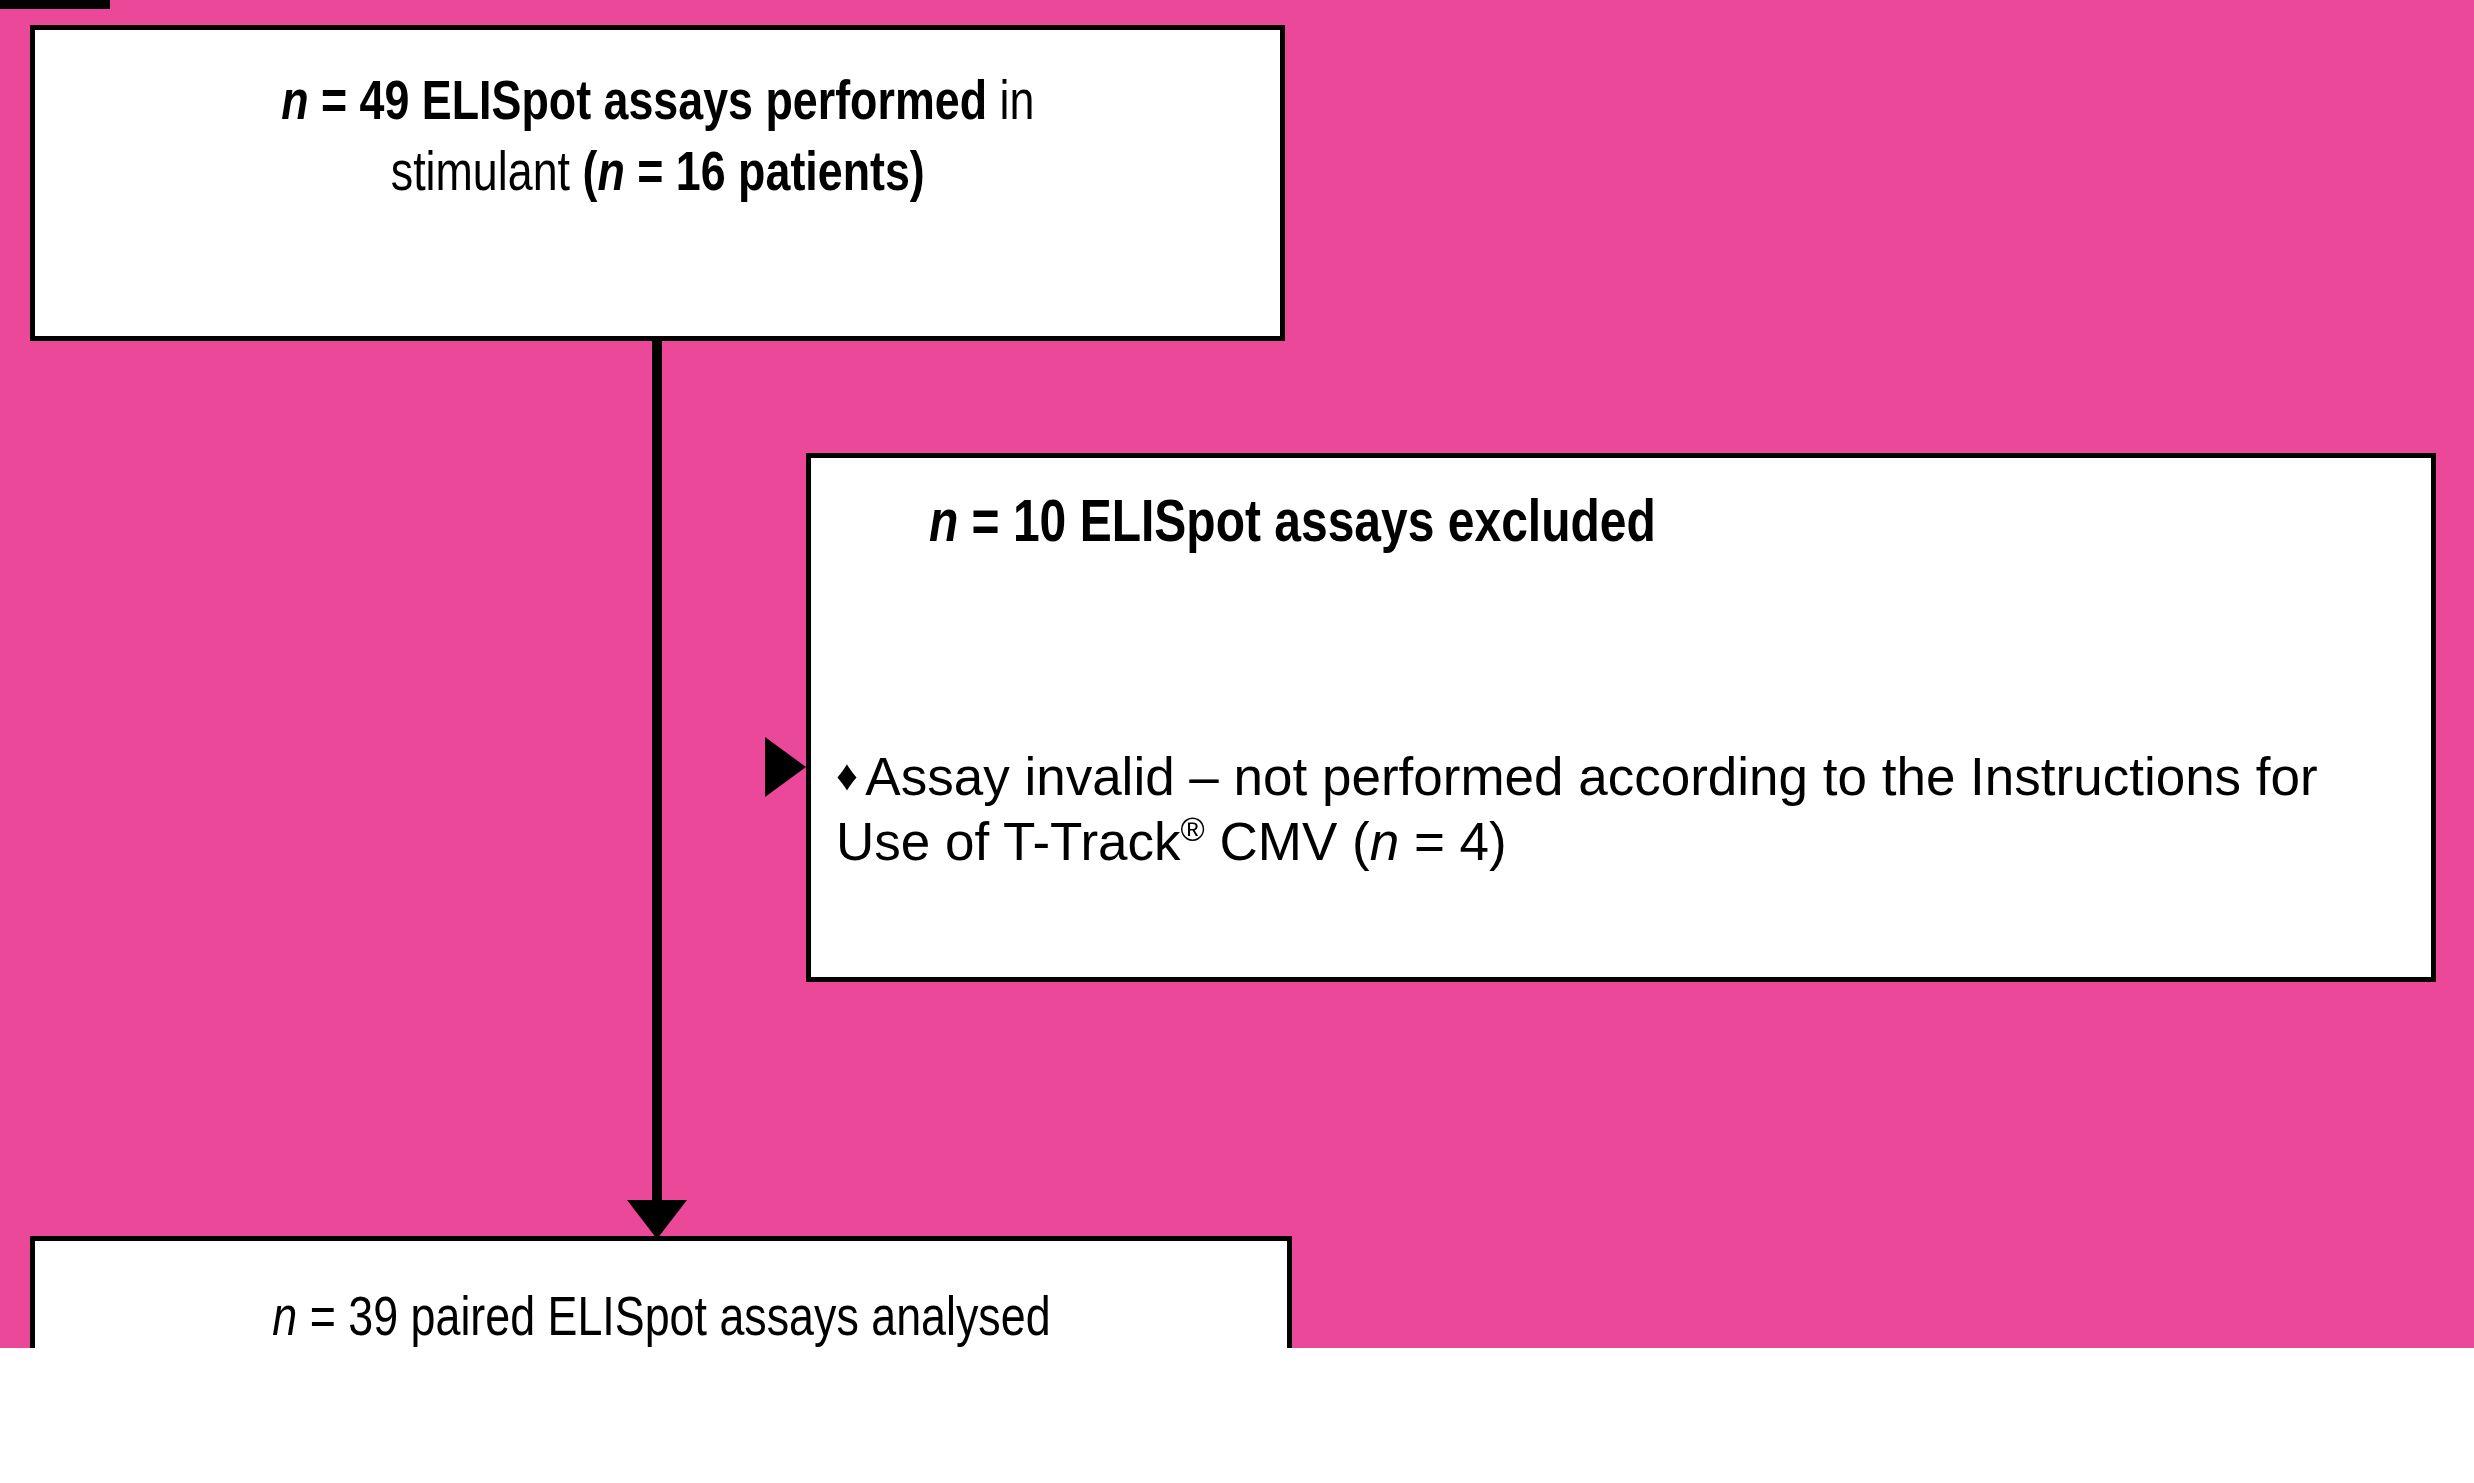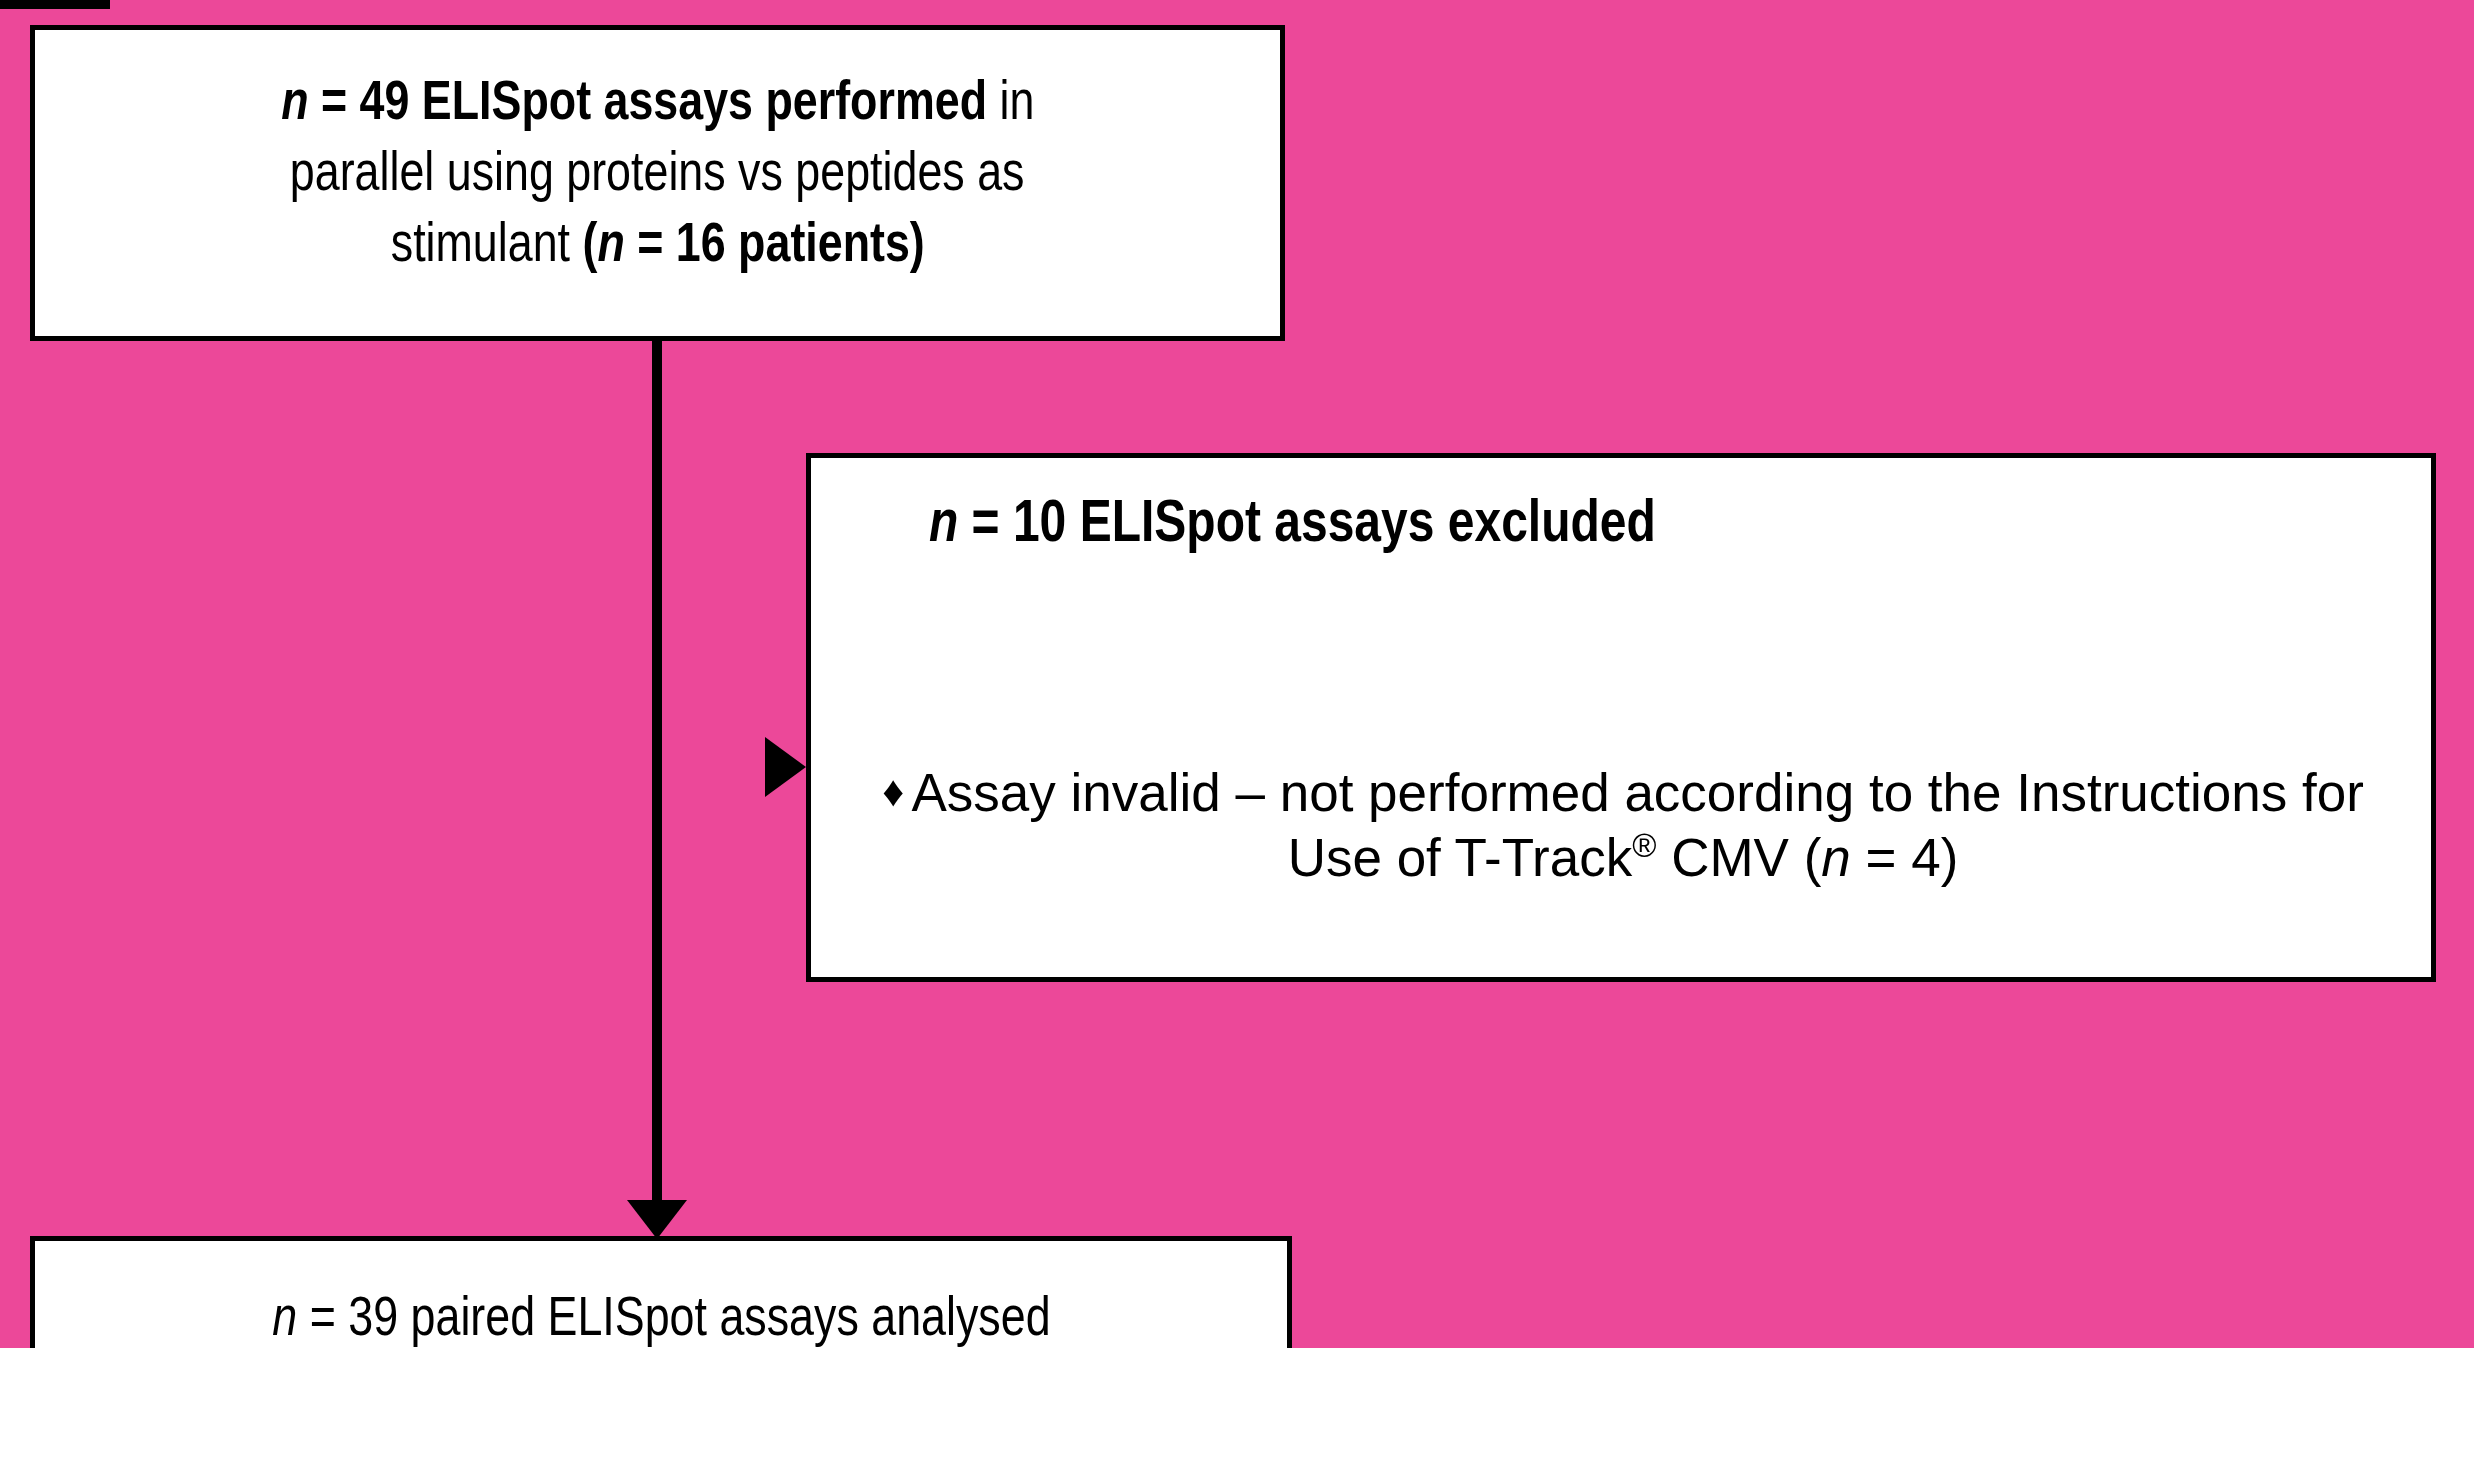--- a/index.html
+++ b/index.html
@@ -90,21 +90,21 @@
   }
   .excl-bullet {
     position: absolute;
     left: 25px;
     width: 1574px;
     font-size: 53px;
     line-height: 65px;
     color: #000000;
   }
   #excl-b1 { top: 146px; }
-  #excl-b2 { top: 301px; text-align: center; }
+  #excl-b2 { top: 285px; }
 
   .bullet-glyph {
     font-size: 43px;
     vertical-align: 4.5px;
     padding-right: 7.4px;
   }
 
   .sup {
     font-size: 0.62em;
     vertical-align: super;
@@ -151,21 +151,20 @@
   }
 </style>
 </head>
 <body>
 
 <div id="canvas">
 
   <div class="box" id="box-enrolled">
     <div class="centered-block" id="enrolled-lines">
       <div><span class="cond"><span class="b i">n</span><span class="b"> = 49 ELISpot assays performed</span><span> in</span></span></div>
-      <div><span class="cond">parallel using proteins vs peptides as</span></div>
       <div><span class="cond"><span>stimulant </span><span class="b">(</span><span class="b i">n</span><span class="b"> = 16 patients)</span></span></div>
     </div>
   </div>
 
   <div class="vline" id="conn-vertical"></div>
   <div class="arrow-down"></div>
   <div id="conn-horizontal"></div>
   <div class="arrow-right"></div>
 
   <div class="box" id="box-excluded">

